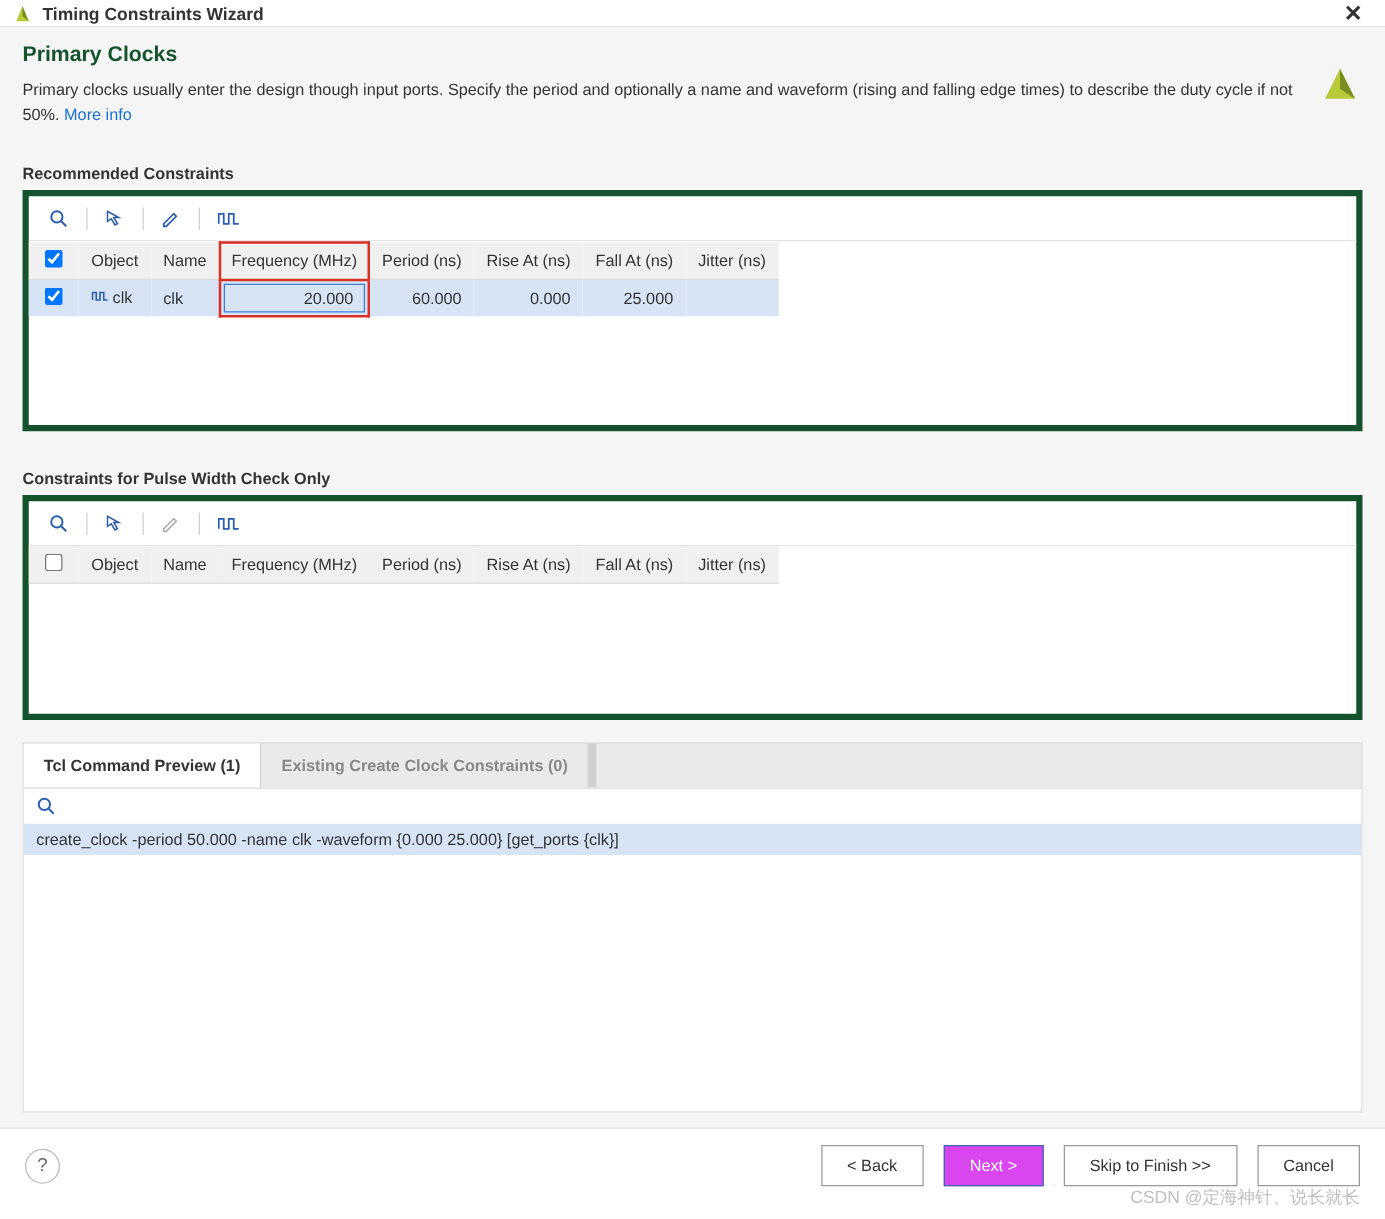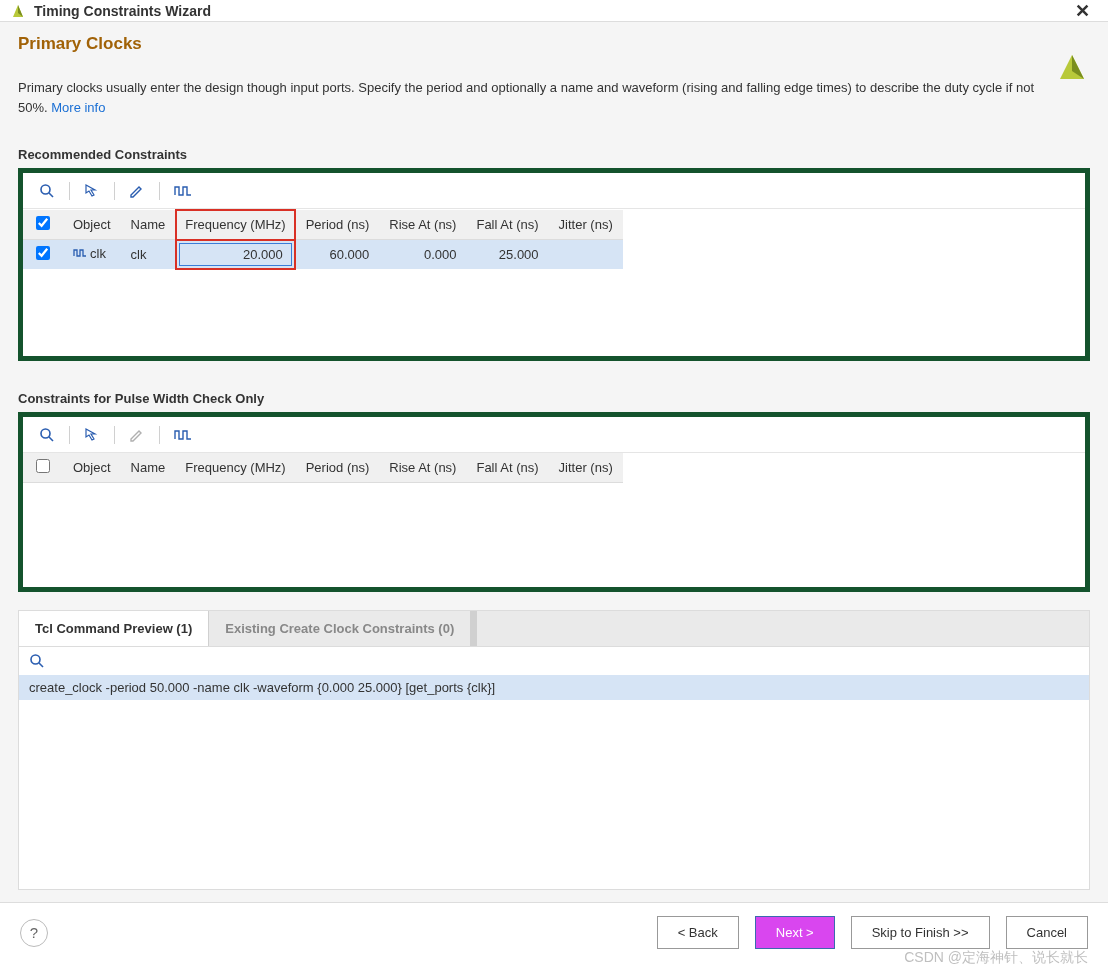--- a/index.html
+++ b/index.html
@@ -4,21 +4,21 @@
   <style>
     * { box-sizing: border-box; margin: 0; padding: 0; }
     body { font-family: "Segoe UI", Arial, sans-serif; font-size: 13px; color: #333; background: #fff; width: 1108px; height: 975px; overflow: hidden; }
     .titlebar { display: flex; align-items: center; padding: 6px 10px; border-bottom: 1px solid #ddd; height: 22px; font-weight: bold; }
     .titlebar .app-icon { width: 16px; height: 16px; margin-right: 8px; }
     .titlebar .title { font-size: 14px; color: #333; }
     .titlebar .close { margin-left: auto; font-size: 18px; cursor: pointer; padding: 2px 8px; }
     .main-area { padding: 12px 18px; background: #f5f5f5; height: 880px; display: flex; flex-direction: column; }
     .header-row { display: flex; align-items: flex-start; }
     .header-text { flex: 1; }
-    .header-text h2 { font-size: 17px; font-weight: bold; margin-bottom: 24px; color: #a16207; }
+    .header-text h2 { font-size: 17px; font-weight: bold; margin-bottom: 8px; color: #14532d; }
     .header-text p { font-size: 13px; color: #333; line-height: 1.5; }
     .header-text a { color: #1a6fd4; text-decoration: none; }
     .header-logo { width: 36px; height: 36px; margin-left: 10px; margin-top: 15px; }
     .section { margin-top: 30px; }
     .section-title { font-size: 13px; font-weight: bold; margin-bottom: 6px; color: #333; }
     .panel { background: #fff; border: 5px solid #14532d; }
     .panel-193 { height: 193px; }
     .panel-180 { height: 180px; }
     .toolbar { display: flex; align-items: center; padding: 4px 8px; border-bottom: 1px solid #e5e5e5; height: 36px; gap: 2px; }
     .tb-btn { padding: 4px 8px; cursor: pointer; color: #2a5db0; display: flex; align-items: center; }

